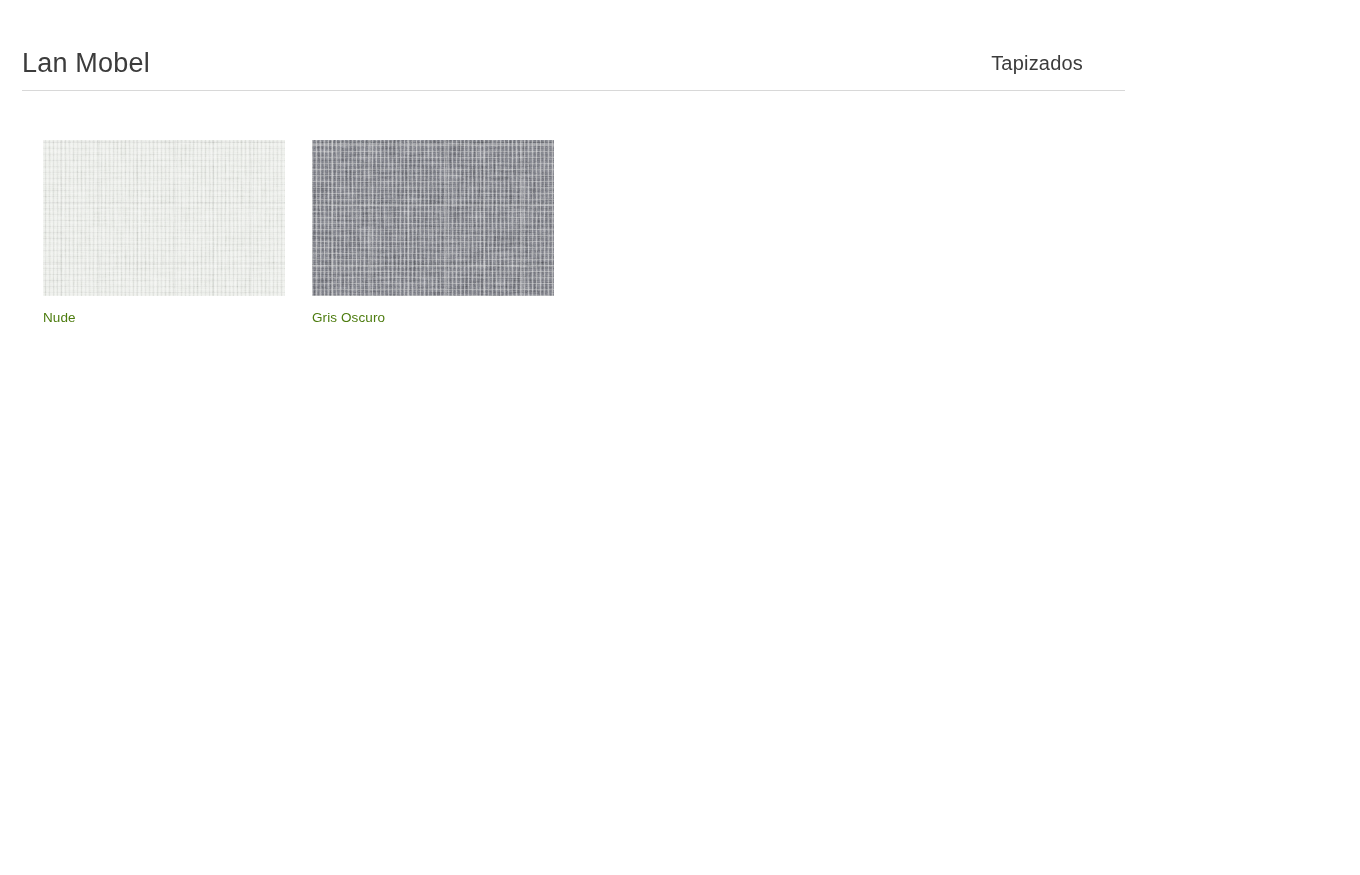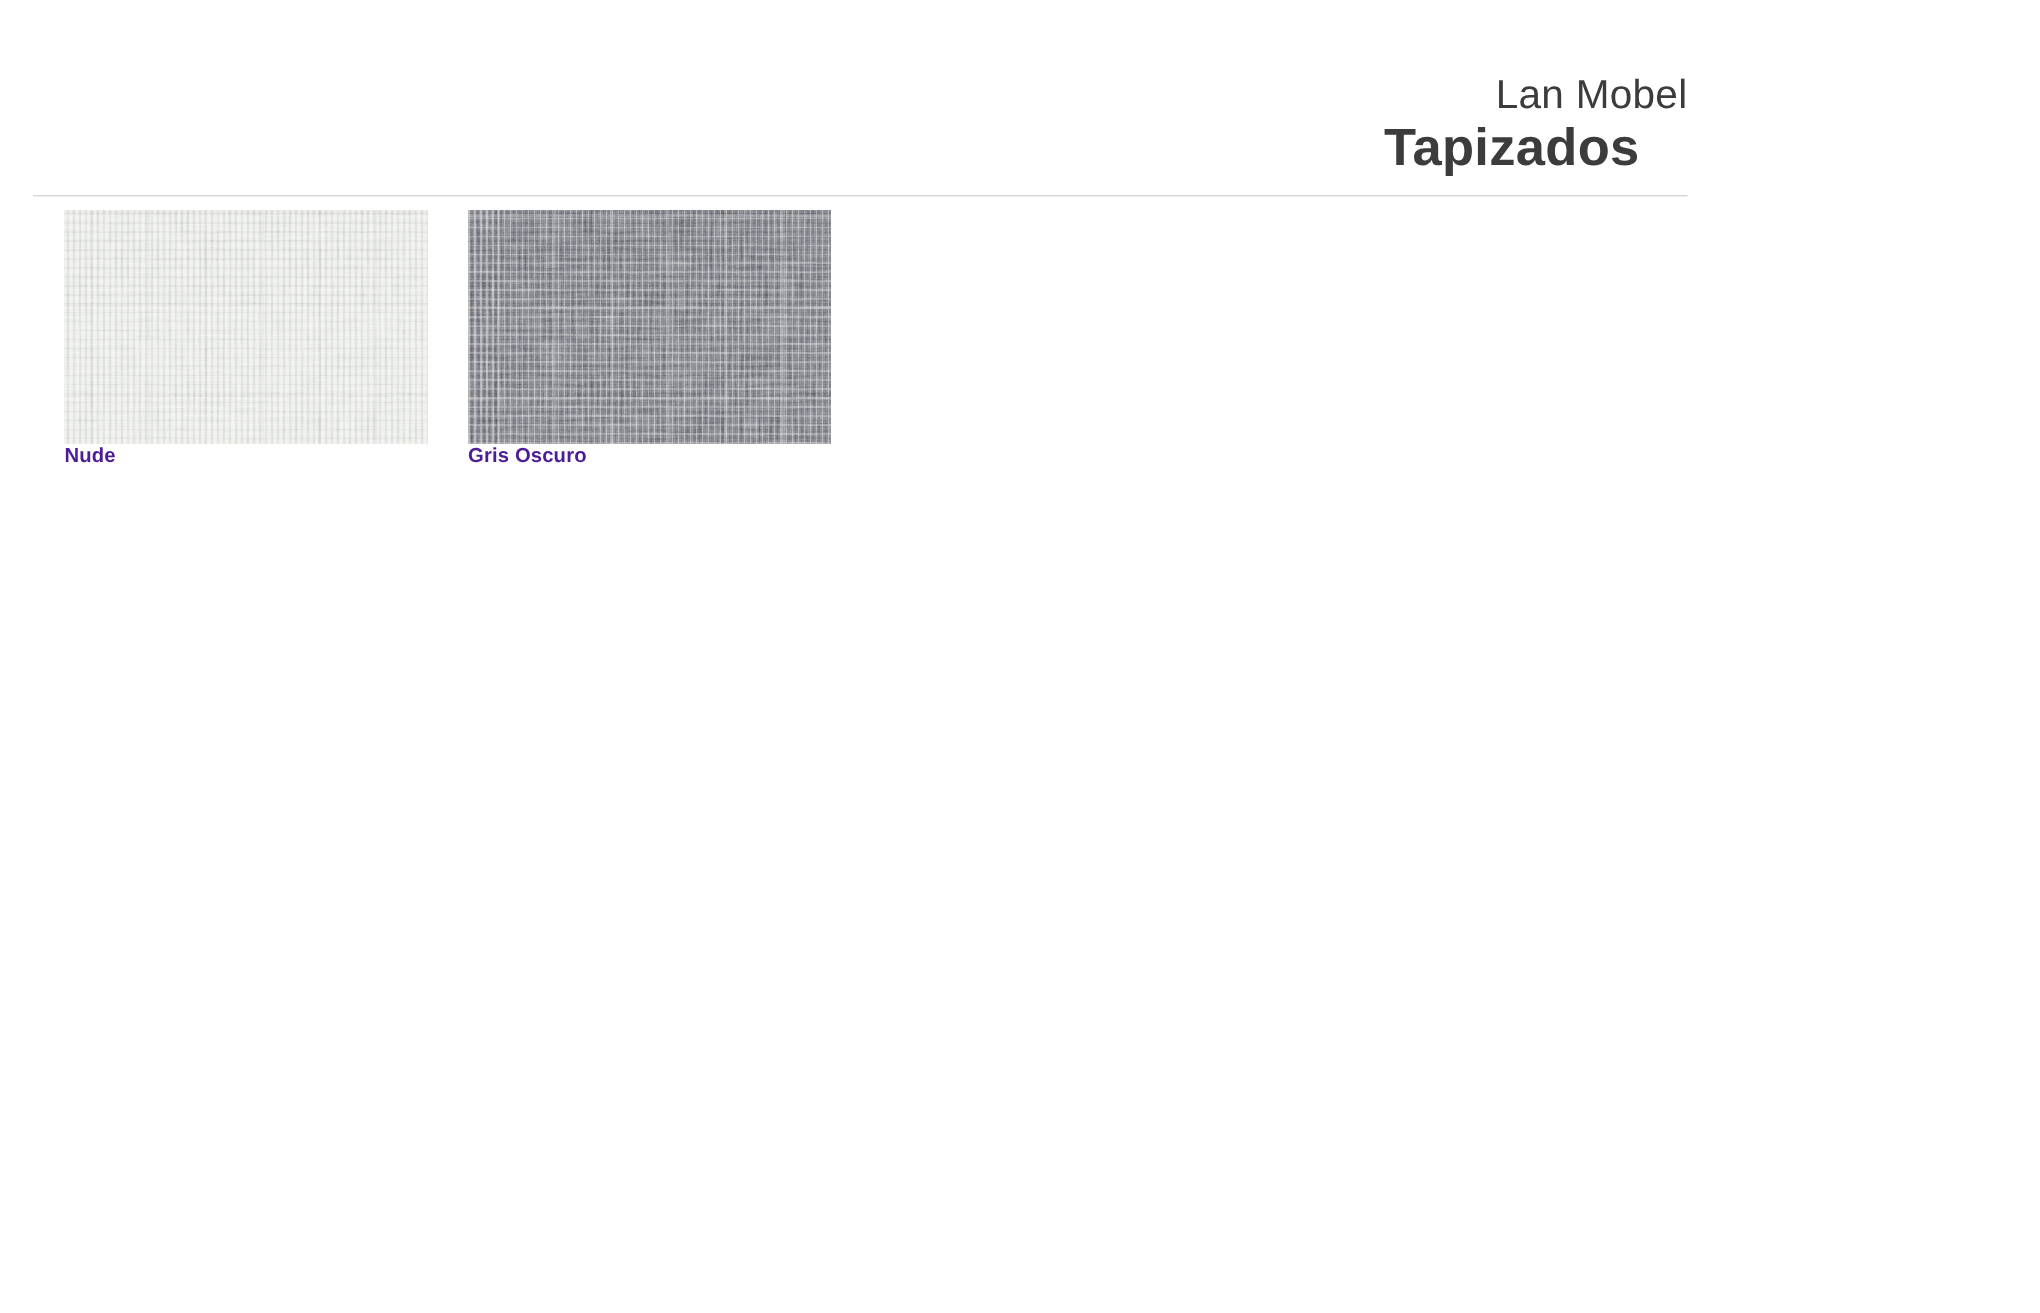--- a/index.html
+++ b/index.html
@@ -18,37 +18,36 @@
   }
 
   
   .header {
     position: absolute;
     left: 22px;
     top: 48px;
     width: 1103px;
     display: flex;
     justify-content: space-between;
-    align-items: flex-end;
+    align-items: center;
     border-bottom: 1px solid #d8d8d8;
     padding-bottom: 11px;
-    flex-direction: column;
   }
   .brand {
     font-size: 27px;
     font-weight: 400;
     letter-spacing: 0.2px;
     color: #3c3c3c;
   }
   .section-title {
-    font-size: 35px;
-    font-weight: 700;
+    font-size: 20px;
+    font-weight: 400;
     letter-spacing: 0.2px;
     color: #3c3c3c;
-    margin-right: 32px;
+    margin-right: 42px;
   }
 
   
   .grid {
     position: absolute;
     left: 43px;
     top: 140px;
     display: grid;
     grid-template-columns: repeat(4, 242px);
     column-gap: 27px;
@@ -82,24 +81,24 @@
     width: 100%;
     height: 100%;
     display: block;
   }
   .grain rect { mix-blend-mode: overlay; }
   .grain .gv { opacity: 0.55; }
   .grain .gh { opacity: 0.42; }
   .grain .gs { opacity: 0.30; }
 
   .swatch-label {
-    margin-top: 0;
+    margin-top: 14px;
     font-size: 13.5px;
-    font-weight: 700;
-    color: #4c1d95;
+    font-weight: 400;
+    color: #4d7c0f;
     letter-spacing: 0.1px;
     line-height: 16px;
   }
 
   .svg-defs { position: absolute; width: 0; height: 0; }
 </style>
 </head>
 <body>
 
 <svg class="svg-defs" aria-hidden="true">

